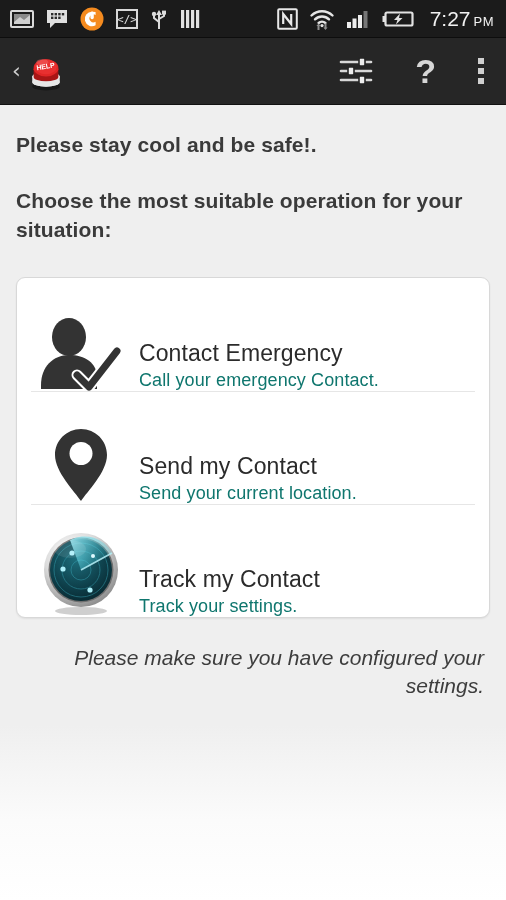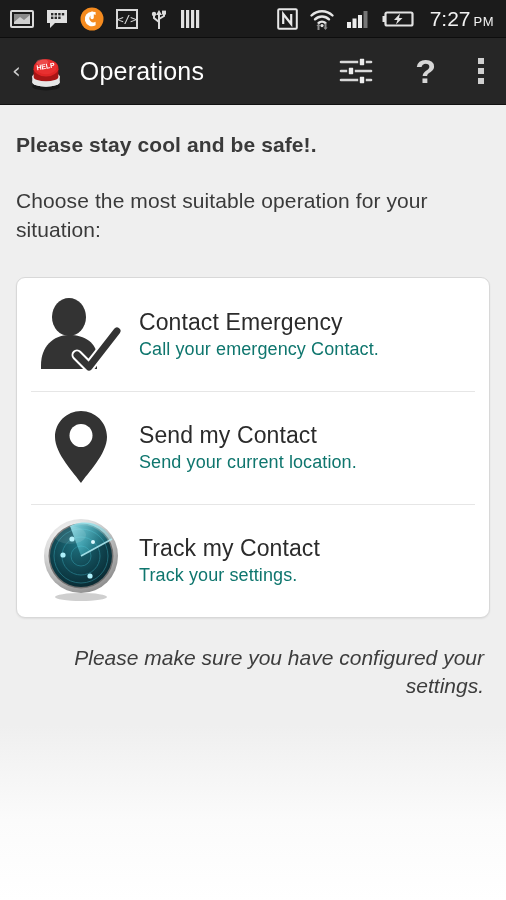--- a/index.html
+++ b/index.html
@@ -131,40 +131,40 @@
 
   .headline {
     font-size: 21px;
     font-weight: bold;
     color: #3a3a3a;
     padding-top: 28px;
     letter-spacing: 0.1px;
   }
   .subhead {
     font-size: 21px;
-    font-weight: normal;
+    font-weight: bold;
     color: #3a3a3a;
     margin-top: 30px;
     line-height: 1.38;
     letter-spacing: 0.1px;
     max-width: 450px;
   }
 
   
   .card {
     margin-top: 32px;
     background: #ffffff;
     border: 1px solid #d8d8d8;
     border-radius: 9px;
     box-shadow: 0 1px 2px rgba(0,0,0,0.07);
     overflow: hidden;
   }
   .op-row {
     display: flex;
-    align-items: center;
+    align-items: flex-end;
     min-height: 113px;
     padding: 0 14px 0 18px;
     cursor: pointer;
     position: relative;
   }
   .op-row + .op-row::before {
     content: "";
     position: absolute;
     top: 0;
     left: 14px;
@@ -314,21 +314,20 @@
       <path d="M9 30 h30 v6 a15 5.2 0 0 1 -30 0 Z" fill="#e6e6e6"></path>
       <ellipse cx="24" cy="30" rx="15" ry="5.2" fill="#f2f2f2"></ellipse>
       <path d="M10.5 22 h27 v8.5 a13.5 4.8 0 0 1 -27 0 Z" fill="#a81616"></path>
       <ellipse cx="24" cy="22" rx="13.5" ry="5" fill="#d92121"></ellipse>
       <ellipse cx="24" cy="20.6" rx="13.5" ry="9.4" fill="#e02626"></ellipse>
       <ellipse cx="24" cy="19.4" rx="11.8" ry="8.2" fill="#e83030"></ellipse>
       <ellipse cx="20" cy="14.5" rx="6.5" ry="3.4" fill="#f06060" opacity="0.55"></ellipse>
       <text x="24" y="21.5" font-family="Liberation Sans, sans-serif" font-size="7.5" font-weight="bold" fill="#ffffff" text-anchor="middle" transform="rotate(-10 24 21.5)">HELP</text>
     </svg>
 
-    <span class="bar-title">Operations</span>
 
     <div class="bar-actions">
 
       <div class="bar-btn">
         <svg width="34" height="30" viewBox="0 0 34 30">
           <g stroke="#d8d8d8" stroke-width="2.6" stroke-linecap="round">
             <line x1="2" y1="6" x2="32" y2="6"></line>
             <line x1="2" y1="15" x2="32" y2="15"></line>
             <line x1="2" y1="24" x2="32" y2="24"></line>
           </g>

